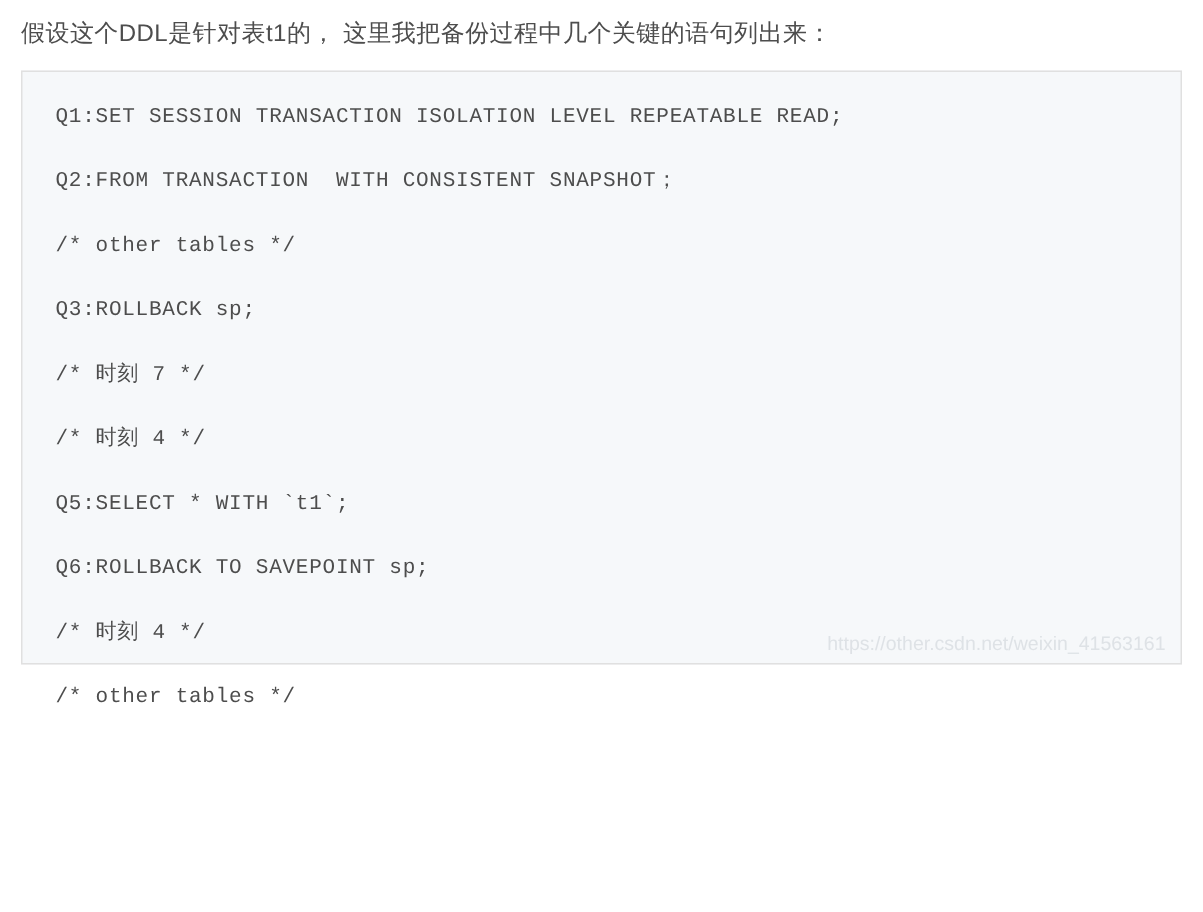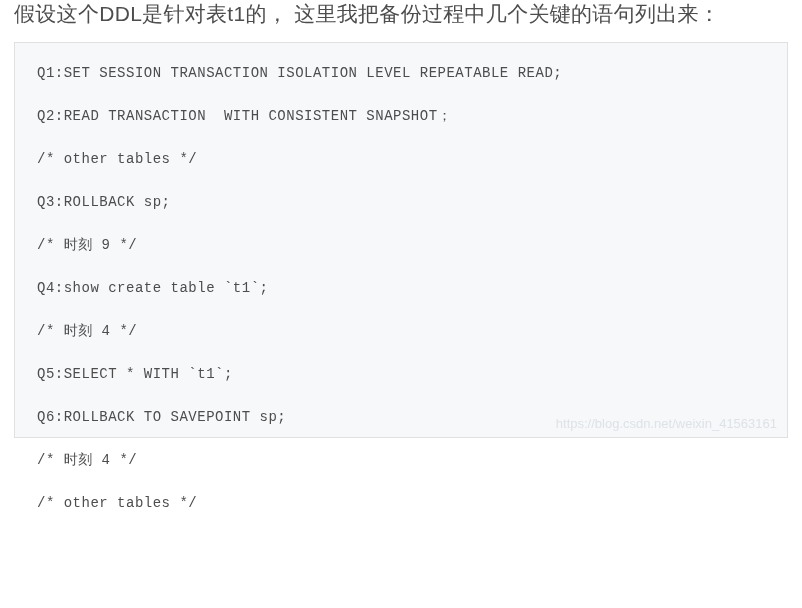--- a/index.html
+++ b/index.html
@@ -9,23 +9,23 @@
     }
     body {
       font-family: -apple-system, BlinkMacSystemFont, "Segoe UI", "PingFang SC", "Microsoft YaHei", sans-serif;
       background: #ffffff;
       width: 802px;
       height: 608px;
       overflow: hidden;
       position: relative;
     }
     .intro-text {
-      font-size: 21px;
+      font-size: 16px;
       color: #4d4d4d;
-      padding: 0 14px 14px 14px;
+      padding: 12px 14px 14px 14px;
       letter-spacing: 0.3px;
     }
     .code-block {
       background: #f6f8fa;
       border: 1px solid #e0e0e0;
       margin: 0 14px;
       padding: 20px 22px;
       font-family: "SFMono-Regular", Consolas, "Liberation Mono", Menlo, Courier, monospace;
       font-size: 14px;
       color: #4d4d4d;
@@ -51,24 +51,23 @@
       letter-spacing: 0px;
     }
   </style>
 </head>
 <body>
 
 <div class="intro-text">假设这个DDL是针对表t1的，  这里我把备份过程中几个关键的语句列出来：</div>
 
 <div class="code-block">
   <div class="code-line">Q1:SET SESSION TRANSACTION ISOLATION LEVEL REPEATABLE READ;</div>
-  <div class="code-line">Q2:READ TRANSACTION  WITH CONSISTENT SNAPSHOT；</div>
+  <div class="code-line">Q2:FROM TRANSACTION  WITH CONSISTENT SNAPSHOT；</div>
   <div class="code-line">/* other tables */</div>
   <div class="code-line">Q3:ROLLBACK sp;</div>
-  <div class="code-line">/* 时刻 9 */</div>
-  <div class="code-line">Q4:show create table `t1`;</div>
+  <div class="code-line">/* 时刻 7 */</div>
   <div class="code-line">/* 时刻 4 */</div>
   <div class="code-line">Q5:SELECT * WITH `t1`;</div>
   <div class="code-line">Q6:ROLLBACK TO SAVEPOINT sp;</div>
   <div class="code-line">/* 时刻 4 */</div>
   <div class="code-line">/* other tables */</div>
-  <div class="watermark">https://blog.csdn.net/weixin_41563161</div>
+  <div class="watermark">https://other.csdn.net/weixin_41563161</div>
 </div>
 
 </body></html>

